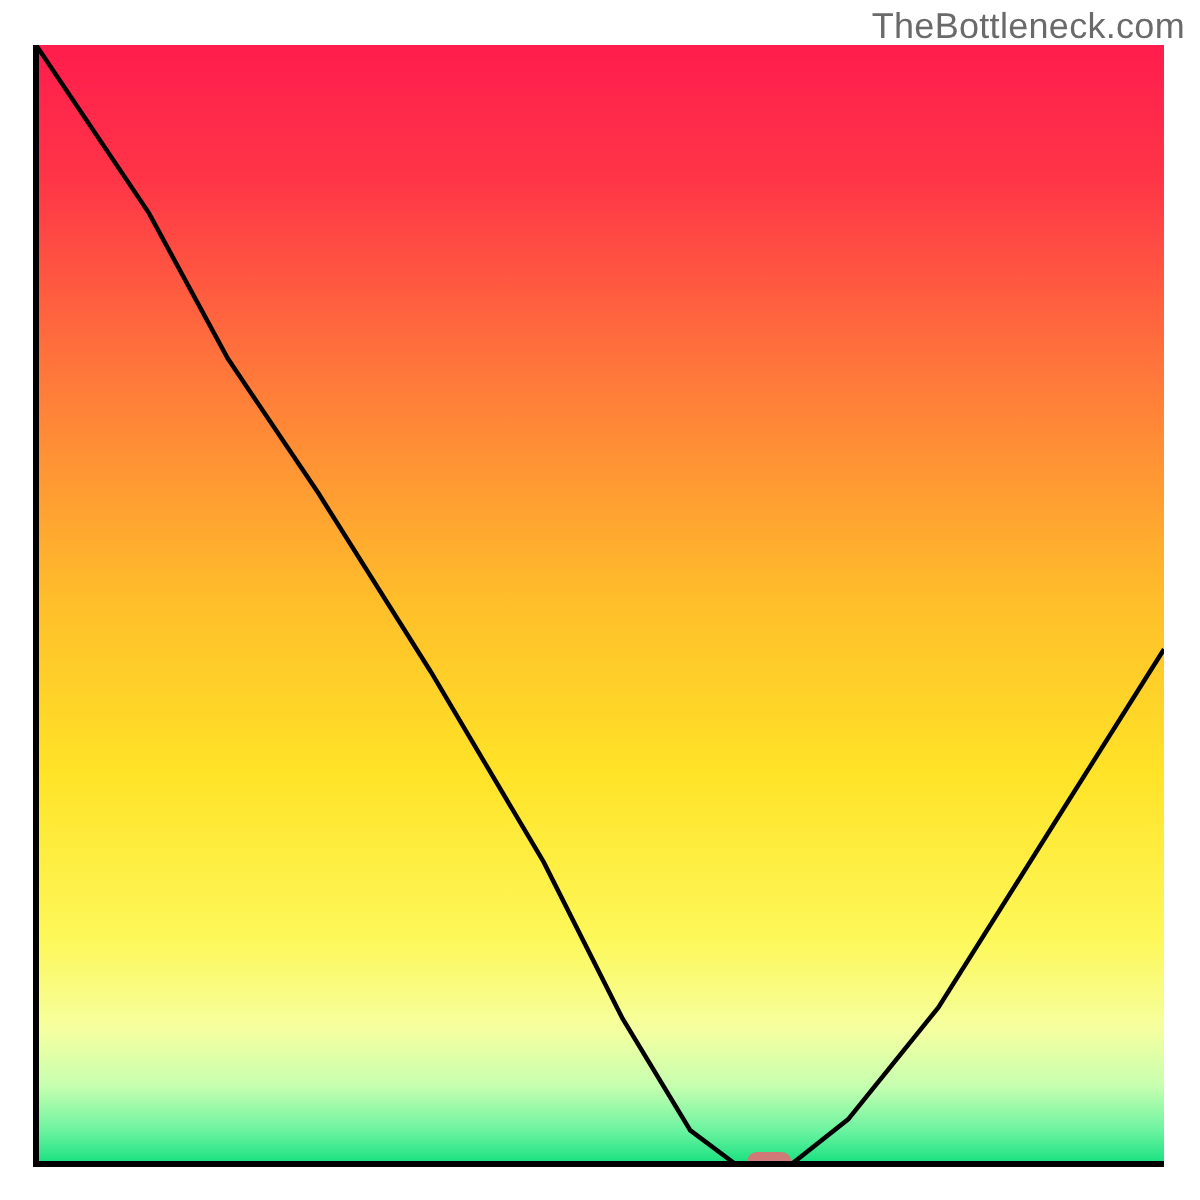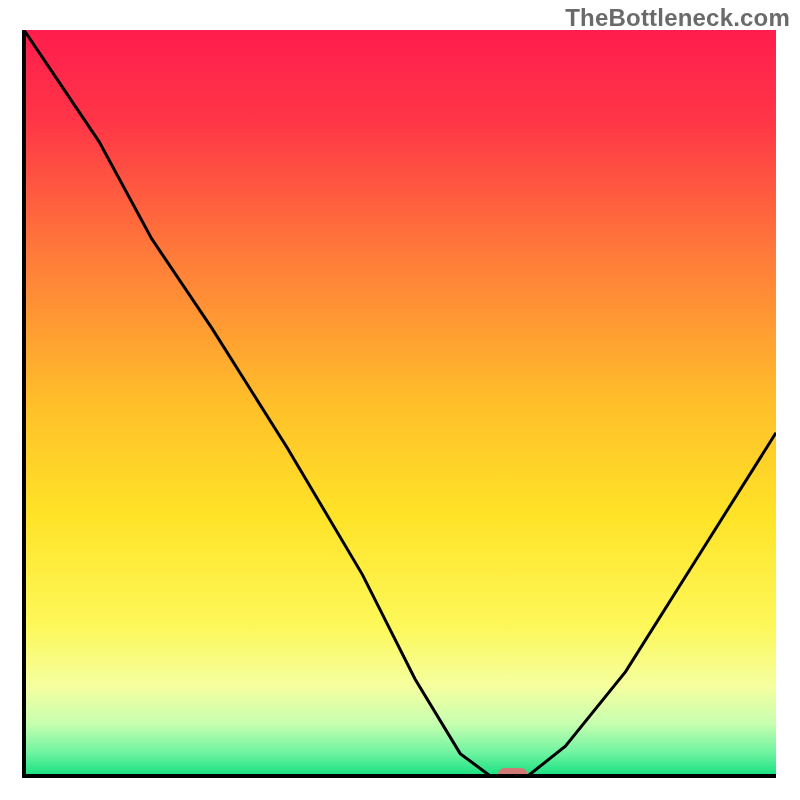--- a/index.html
+++ b/index.html
@@ -13,21 +13,21 @@
   .container {
     position: relative;
     width: 800px;
     height: 800px;
   }
   .watermark {
     position: absolute;
     top: 4px;
     right: 10px;
     font-size: 24px;
-    font-weight: 700;
+    font-weight: 400;
     color: #6a6a6a;
     letter-spacing: 0.2px;
     margin-left: 40px;
   }
   svg {
     display: block;
   }
 </style>
 </head>
 <body>

